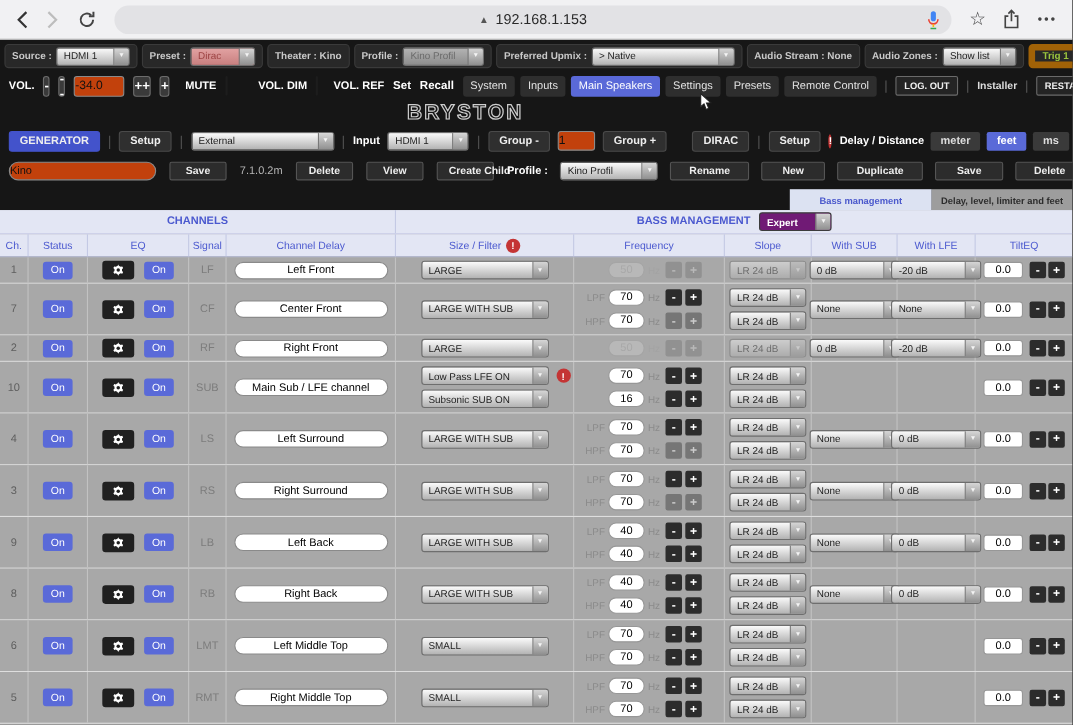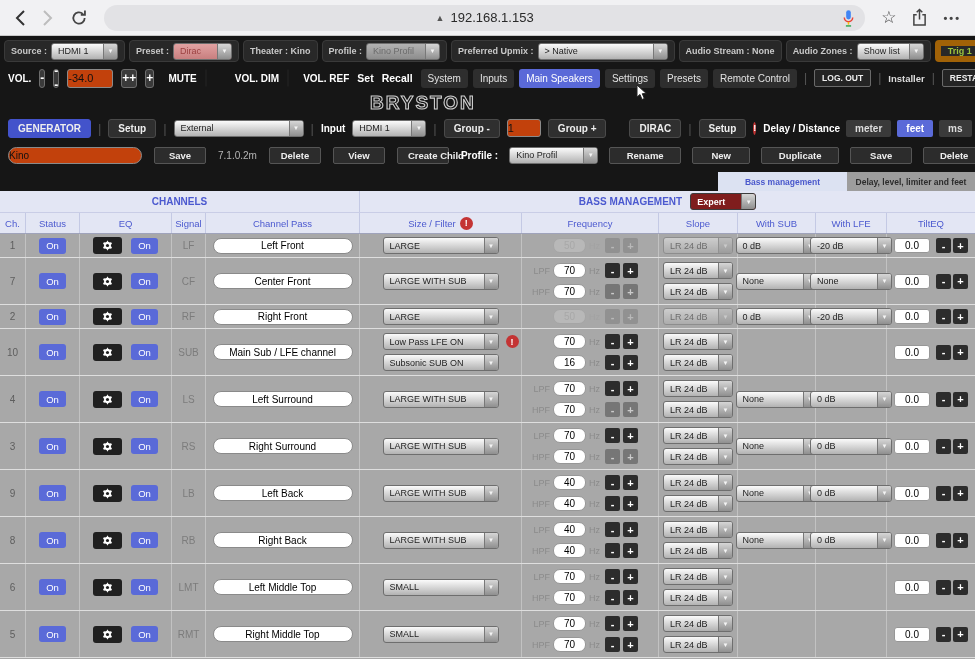--- a/index.html
+++ b/index.html
@@ -71,21 +71,21 @@
   
   .dd { display:inline-flex; align-items:stretch; height:17px; border:1px solid #6e6e6e; border-radius:3px;
     background:linear-gradient(#fbfbfb,#b2b2b2); overflow:hidden; flex:none; }
   .dd-t { display:flex; align-items:center; padding:0 6px; font-size:9px; color:#1e1e1e; flex:1; white-space:nowrap; }
   .dd-a { width:14px; display:flex; align-items:center; justify-content:center;
     background:linear-gradient(#d6d6d6,#8f8f8f); border-left:1px solid #787878; color:#f4f4f4; font-size:6px; }
   .dd.pink { background:linear-gradient(#e2a2a2,#c87f7f); } .dd.pink .dd-t { color:#9c4242; }
   .dd.faded { background:linear-gradient(#b3b3b3,#8d8d8d); } .dd.faded .dd-t { color:#6b6b6b; }
   .dd.w55{width:67px}.dd.w45{width:59px}.dd.w60{width:74px}.dd.w95{width:130px}.dd.w75{width:89px}.dd.w130{width:130px}
   .ddsize { width:116px; } .ddslope { width:70px; } .ddsmall { width:82px; }
-  .ddexpert { width:66px; border-color:#3c3c3c; background:#7f1d1d;justify-content:space-between; } .ddexpert .dd-t { color:#fff; }
+  .ddexpert { width:66px; border-color:#3c3c3c; background:#701a75;justify-content:space-between; } .ddexpert .dd-t { color:#fff; }
   .disabled { opacity:.45; } .dim { opacity:.4; }
 
   
   #viewtabs { position:absolute; top:172px; right:0; height:19px; display:flex; }
   .vtab { display:flex; align-items:center; justify-content:center; font-size:8.5px; font-weight:bold; padding:0 4px; }
   .vtab.active { background:#dce2f2; color:#4a58cc; width:129px; }
   .vtab.inactive { background:#9d9d9d; color:#2c2c2c; width:128px; }
 
   
   #tablewrap { position:absolute; top:191px; left:0; width:975px; bottom:0; background:#a8a8a8; overflow:hidden; }
@@ -328,21 +328,21 @@
       <div class="hcell c1">
         <span>Status</span>
       </div>
       <div class="hcell c2">
         <span>EQ</span>
       </div>
       <div class="hcell c3">
         <span>Signal</span>
       </div>
       <div class="hcell c4">
-        <span>Channel Pass</span>
+        <span>Channel Delay</span>
       </div>
       <div class="hcell c5">
         <span>Size / Filter</span>
         <span class="alerticon">!</span>
       </div>
       <div class="hcell c6">
         <span>Frequency</span>
       </div>
       <div class="hcell c7">
         <span>Slope</span>

